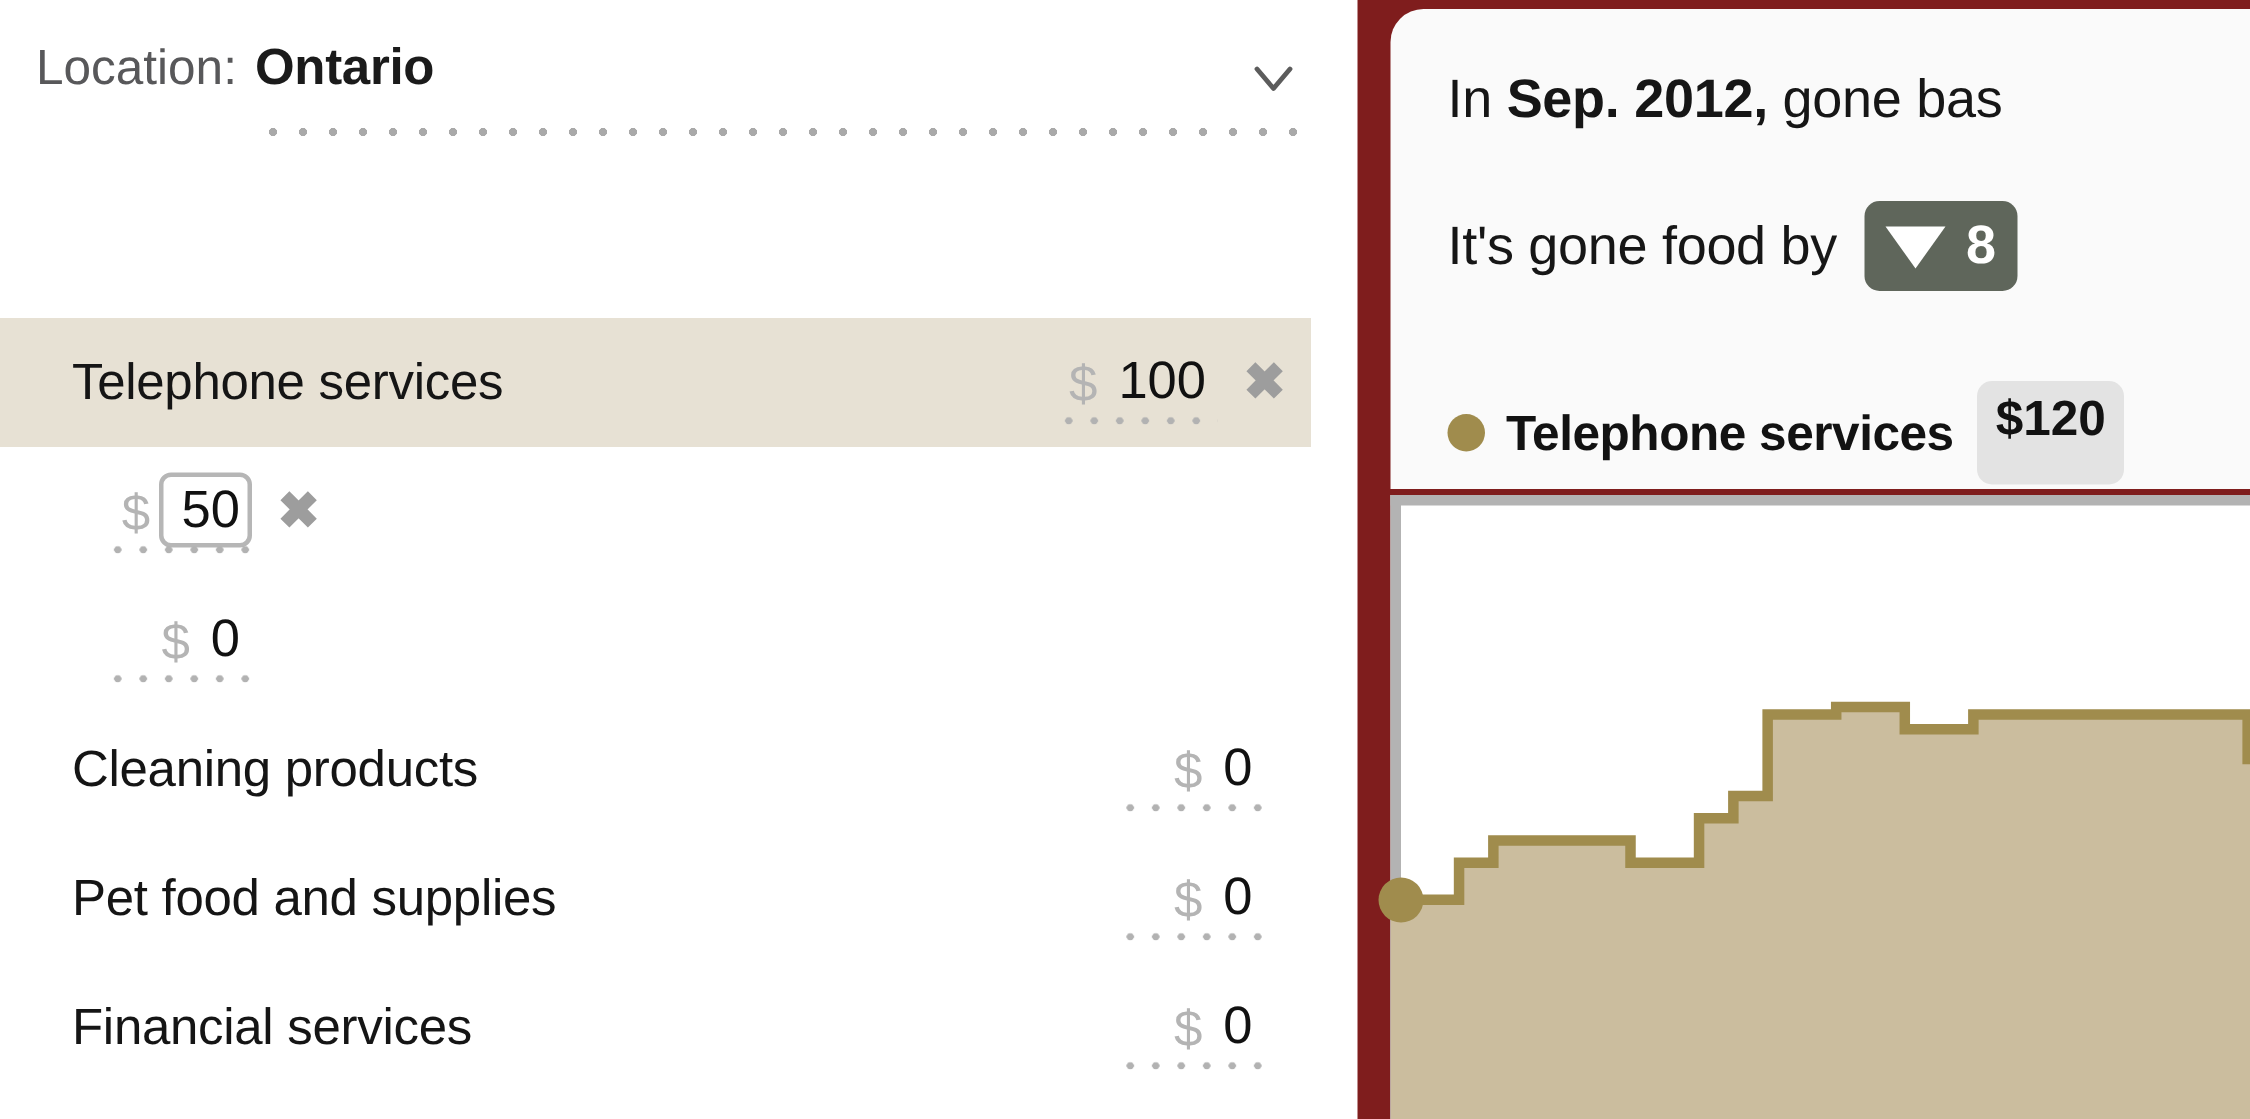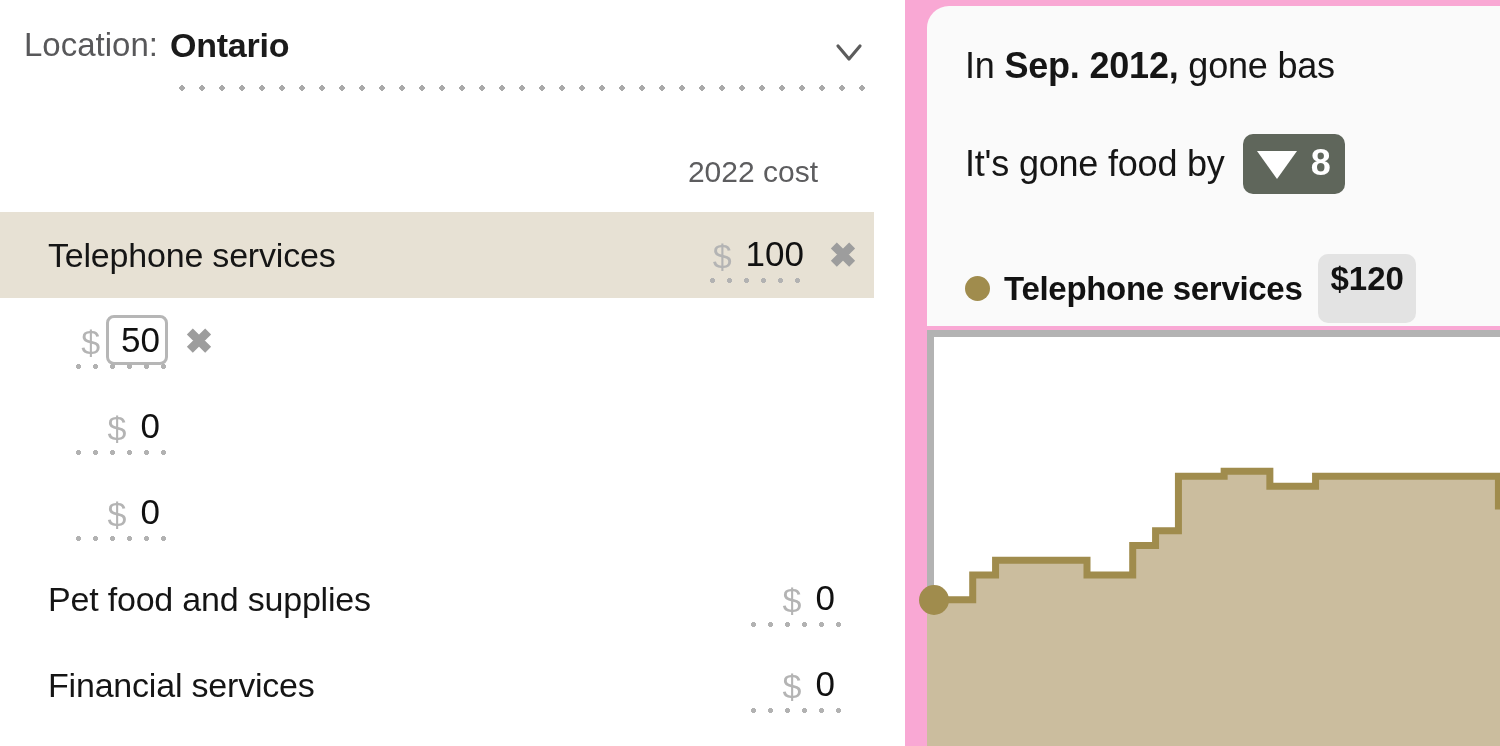--- a/index.html
+++ b/index.html
@@ -12,21 +12,21 @@
     height: 746px;
     overflow: hidden;
     font-family: "Liberation Sans", sans-serif;
     -webkit-font-smoothing: antialiased;
   }
 
   #app {
     position: relative;
     width: 1500px;
     height: 746px;
-    background: #f9a8d4;
+    background: #7f1d1d;
   }
 
   
   #left-panel {
     position: absolute;
     left: 0;
     top: 0;
     width: 905px;
     height: 746px;
     background: #ffffff;
@@ -313,21 +313,20 @@
         <span class="location-value">Ontario</span>
         <span class="location-chevron">
           <svg viewBox="0 0 30 26" width="30" height="26" aria-hidden="true">
             <path d="M4 6 L15 19 L26 6" fill="none" stroke="#5c5c5c" stroke-width="3.2" stroke-linecap="round" stroke-linejoin="round"></path>
           </svg>
         </span>
         <div class="dotted-rule"></div>
       </div>
     </div>
 
-    <div class="col-header">2022 cost</div>
 
     <div id="expense-list">
         <div class="expense-row selected">
           <div class="expense-name">Telephone services</div>
           <div class="value-cell">
             <span class="currency-sign">$</span>
             <span class="value-number">100</span>
             <div class="value-dots" style="width: 108px;"></div>
           </div>
           <div class="remove-btn">✖</div>
@@ -342,20 +341,21 @@
         </div>
         <div class="expense-row">
           <div class="value-cell">
             <span class="currency-sign">$</span>
             <span class="value-number">0</span>
             <div class="value-dots" style="width: 98px;"></div>
           </div>
           <div class="remove-btn hidden">✖</div>
         </div>
         <div class="expense-row">
+          <div class="expense-name">Cleaning products</div>
           <div class="value-cell">
             <span class="currency-sign">$</span>
             <span class="value-number">0</span>
             <div class="value-dots" style="width: 98px;"></div>
           </div>
           <div class="remove-btn hidden">✖</div>
         </div>
         <div class="expense-row">
           <div class="expense-name">Pet food and supplies</div>
           <div class="value-cell">

